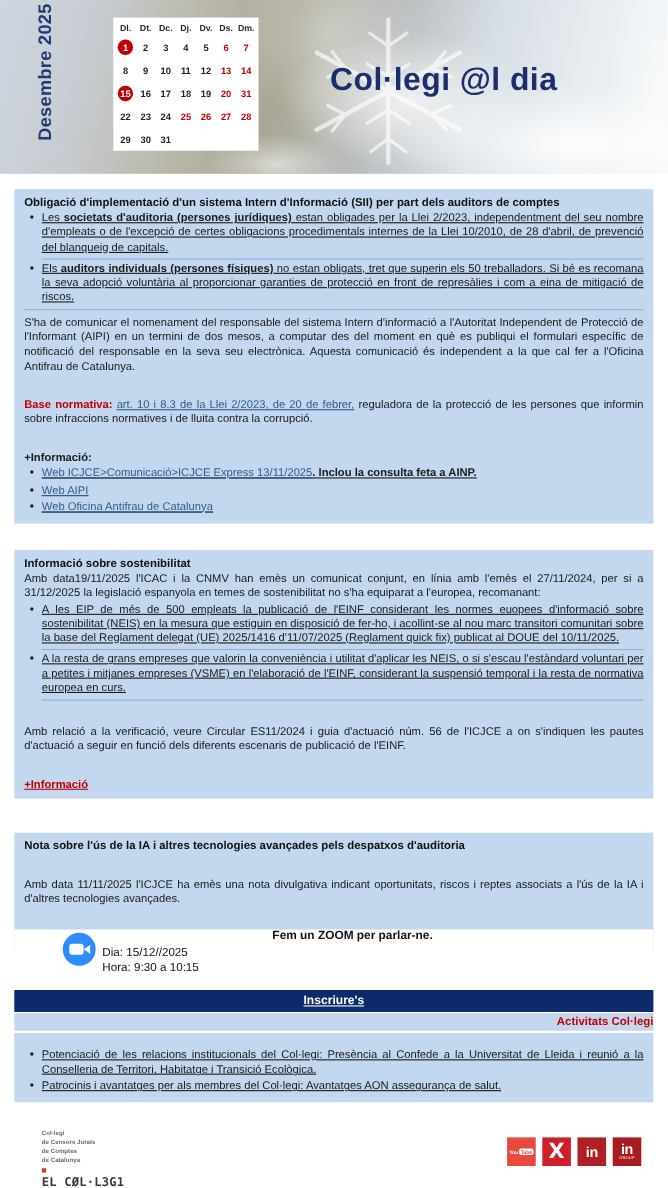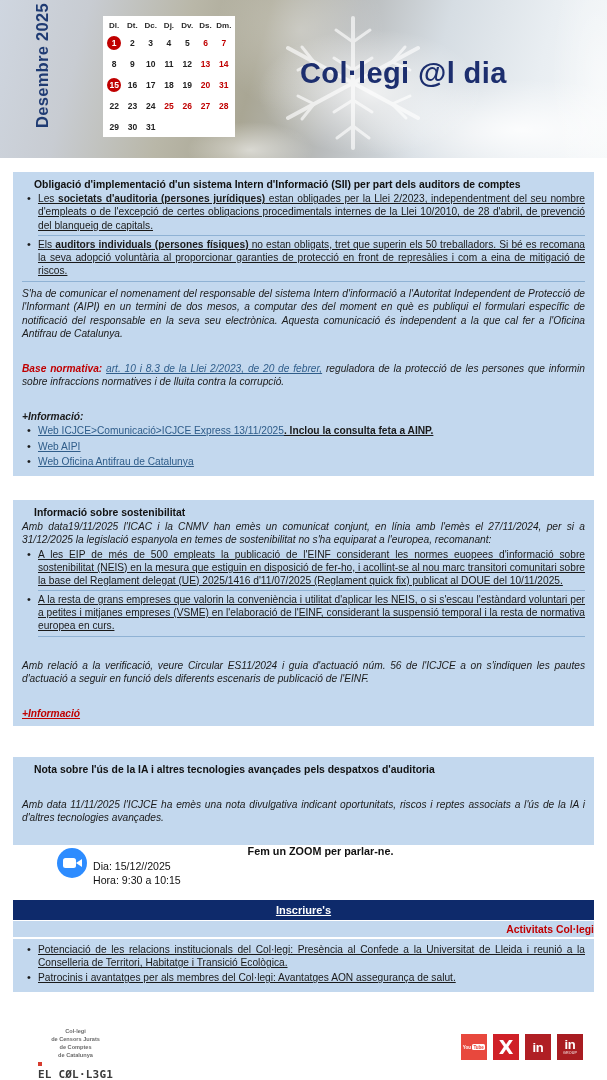--- a/index.html
+++ b/index.html
@@ -130,33 +130,32 @@
   
   .panel {
     position: absolute;
     left: 13px;
     width: 581px;
     background: #c3d8ee;
     box-sizing: border-box;
     padding: 6px 9px 6px 9px;
   }
   .panel h2 {
-    margin: 0 0 1px 12px;
+    margin: 0 0 1px 0;
     font-size: 10.4px;
     font-weight: bold;
     color: #111111;
     line-height: 1.28;
   }
   .panel p {
     margin: 0;
     font-size: 10.2px;
     line-height: 1.29;
     text-align: justify;
     color: #1a1a1a;
-    font-style: italic;
   }
   .panel p.spaced { margin-top: 22px; }
   ul.bullets {
     margin: 1px 0 0 0;
     padding: 0 0 0 16px;
     list-style: none;
   }
   ul.bullets > li {
     position: relative;
     font-size: 10.2px;
@@ -277,21 +276,20 @@
   .footer {
     position: absolute;
     left: 0;
     width: 607px;
     background: #ffffff;
   }
   .footer-logo {
     position: absolute;
     left: 38px; top: 6px;
     color: #5a5a5a;
-    text-align: center;
   }
   .footer-logo .lines {
     font-size: 5.6px;
     line-height: 1.42;
     color: #6b6b6b;
     font-weight: bold;
   }
   .footer-logo .dot {
     width: 3.5px; height: 3.5px;
     background: #d63c2f;
@@ -519,21 +517,21 @@
   </div>
 </div>
 
 <div class="signup-bar" style="top:900px;">
   <a href="#">Inscriure's</a>
 </div>
 
 <div class="act-title-bar" style="top:921px;text-align:right;">
   <span>Activitats Col·legi</span>
 </div>
-<div class="panel" style="top:939px; padding-top:3px;">
+<div class="panel" style="top:939px; padding-top:13px;">
   <ul class="bullets">
     <li>Potenciació de les relacions institucionals del Col·legi: Presència al Confede a la Universitat de Lleida i reunió a la Conselleria de Territori, Habitatge i Transició Ecològica.</li>
     <li>Patrocinis i avantatges per als membres del Col·legi: Avantatges AON assegurança de salut.</li>
   </ul>
 </div>
 
 <div class="footer" style="top:1022px; height:58px;">
   <div class="footer-logo">
     <div class="lines">
       <div>Col·legi</div>

